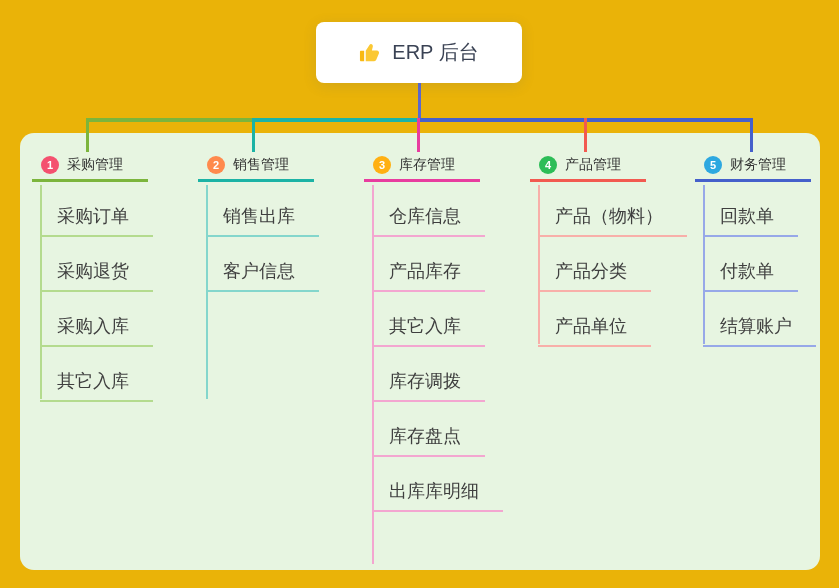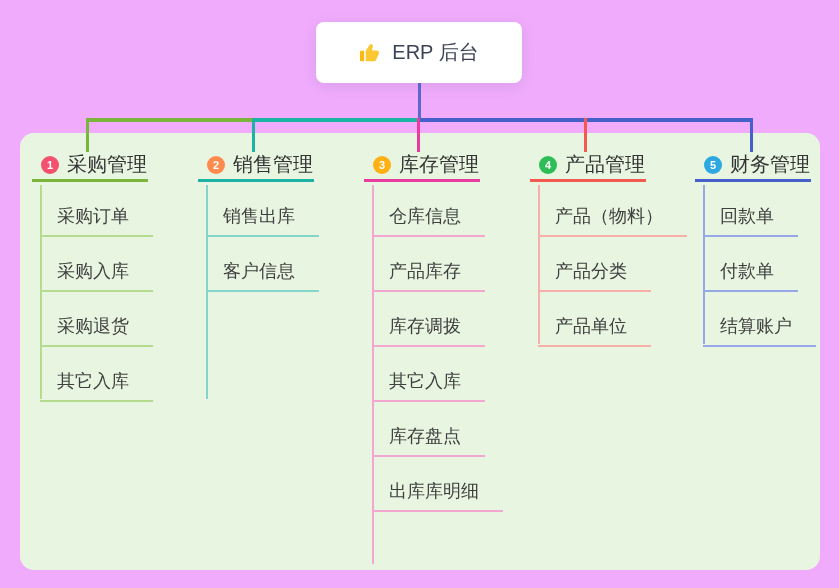--- a/index.html
+++ b/index.html
@@ -1,17 +1,17 @@
 <!DOCTYPE html>
 <html><head>
 <meta charset="utf-8">
 <style>
   html,body{margin:0;padding:0;background:#ffffff;}
   body{font-family:"Liberation Sans","DejaVu Sans",sans-serif;}
-  .canvas{position:relative;width:839px;height:588px;background:#f0abfc;overflow:hidden;}
+  .canvas{position:relative;width:839px;height:588px;background:#eab308;overflow:hidden;}
 
   
   .panel{position:absolute;left:20px;top:133px;width:800px;height:437px;border-radius:14px;}
 
   
   .root-card{position:absolute;left:316px;top:22px;width:206px;height:61px;background:#ffffff;
     border-radius:8px;box-shadow:0 3px 14px rgba(70,90,130,0.14);display:flex;align-items:center;
     justify-content:center;gap:10px;font-size:20px;color:#3a4254;cursor:pointer;}
   .thumb{display:inline-flex;width:23px;height:23px;}
   .thumb svg{width:100%;height:100%;}
@@ -21,21 +21,21 @@
   .hline{height:3.5px;top:118px;}
   .vdrop{width:3.5px;top:118px;height:34px;}
   .root-drop{position:absolute;left:417.5px;top:83px;width:3.5px;height:36px;}
 
   
   .col{position:absolute;top:150px;width:116px;}
   .col-header{height:32px;border-bottom:3px solid var(--line);display:flex;align-items:center;
     gap:8px;padding-left:9px;box-sizing:border-box;cursor:pointer;}
   .badge{width:18px;height:18px;min-width:18px;border-radius:50%;background:var(--badge);
     color:#ffffff;font-size:11px;font-weight:bold;display:flex;align-items:center;justify-content:center;}
-  .col-title{font-size:20px;color:#333333;white-space:nowrap;}
+  .col-title{font-size:14px;color:#333333;white-space:nowrap;}
   .vline{position:absolute;left:8px;top:35px;width:2px;background:var(--light);}
   .child{height:55px;margin-left:8px;display:flex;align-items:flex-end;}
   .child:nth-of-type(1){height:49px;}
   .child-label{display:inline-block;border-bottom:2px solid var(--light);padding:0 24px 7px 17px;
     font-size:18px;color:#3f3f3f;white-space:nowrap;cursor:pointer;}
 </style>
 </head>
 <body>
 
 <div class="canvas">
@@ -65,24 +65,24 @@
   <div class="col" style="left: 32px; --line: #7cb53c; --light: #b4db8e; --badge: #f4516f;">
     <div class="vline" style="height: 214px;"></div>
     <div class="col-header">
       <span class="badge">1</span>
       <span class="col-title">采购管理</span>
     </div>
     <div class="child">
         <span class="child-label">采购订单</span>
       </div>
     <div class="child">
-        <span class="child-label">采购入库</span>
+        <span class="child-label">采购退货</span>
       </div>
     <div class="child">
-        <span class="child-label">采购退货</span>
+        <span class="child-label">采购入库</span>
       </div>
     <div class="child">
         <span class="child-label">其它入库</span>
       </div>
   </div>
 
   <div class="col" style="left: 198px; --line: #1cb3a5; --light: #84d6cc; --badge: #ff8a4d;">
     <div class="vline" style="height: 214px;"></div>
     <div class="col-header">
       <span class="badge">2</span>
@@ -102,24 +102,24 @@
       <span class="badge">3</span>
       <span class="col-title">库存管理</span>
     </div>
     <div class="child">
         <span class="child-label">仓库信息</span>
       </div>
     <div class="child">
         <span class="child-label">产品库存</span>
       </div>
     <div class="child">
-        <span class="child-label">库存调拨</span>
+        <span class="child-label">其它入库</span>
       </div>
     <div class="child">
-        <span class="child-label">其它入库</span>
+        <span class="child-label">库存调拨</span>
       </div>
     <div class="child">
         <span class="child-label">库存盘点</span>
       </div>
     <div class="child">
         <span class="child-label">出库库明细</span>
       </div>
   </div>
 
   <div class="col" style="left: 530px; --line: #f25a50; --light: #f8afa9; --badge: #2dbd57;">

